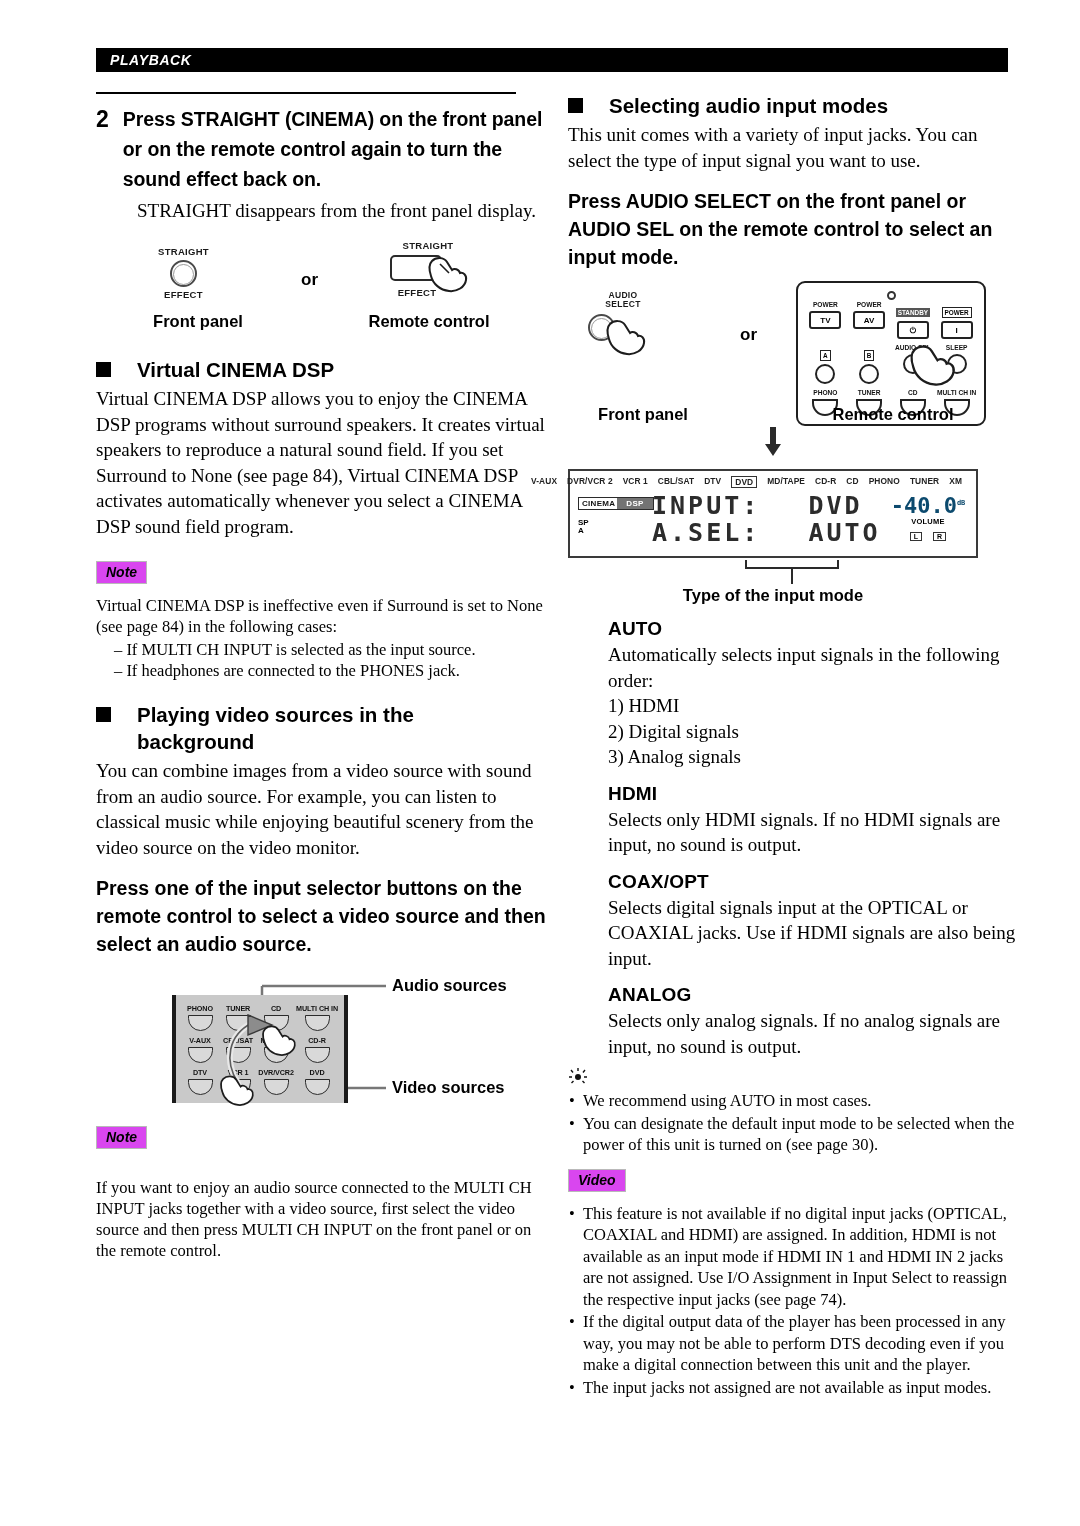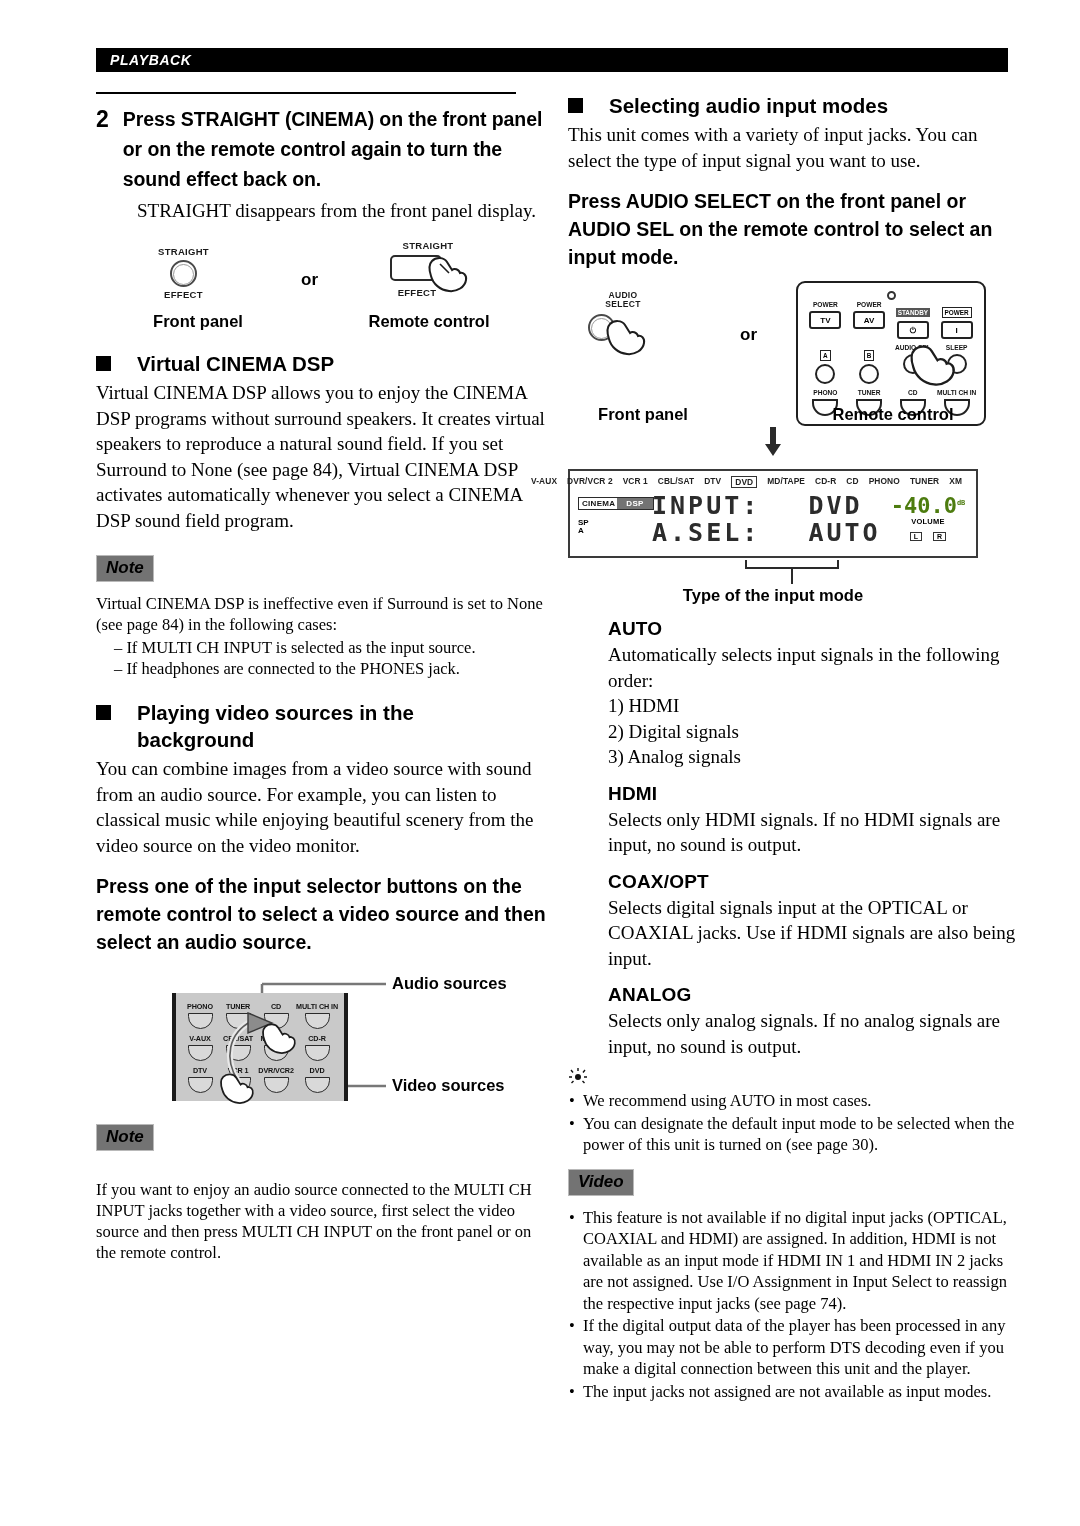--- a/index.html
+++ b/index.html
@@ -60,23 +60,23 @@
     font-size:19.5px; line-height:28px; margin:14px 0 10px 0;
   }
   h3.mode{
     font-family:"Liberation Sans", sans-serif; font-weight:bold; font-size:19px;
     margin:13px 0 2px 0; letter-spacing:.2px;
   }
   .indent{ padding-left:40px; }
 
   
   .notebadge{
-    display:inline-block; background:#737373; color:#000;
+    display:inline-block; background:#d946ef; color:#000;
     font-family:"Liberation Sans", sans-serif; font-weight:bold; font-style:italic;
-    font-size:17px; padding:2px 9px 3px 9px; margin:10px 0 11px 0;
+    font-size:14px; padding:2px 9px 3px 9px; margin:10px 0 11px 0;
     border:1px solid #b9b9b9;
   }
   .small{ font-size:16.5px; line-height:21px; }
   ul.dash{ list-style:none; margin:0; padding:0 0 0 18px; }
   ul.dash li{ font-size:16.5px; line-height:21px; text-indent:-12px; padding-left:12px;}
   ul.bul{ list-style:none; margin:0; padding:0; }
   ul.bul li{ font-size:16.5px; line-height:21.5px; padding-left:15px; position:relative; margin-bottom:1px;}
   ul.bul li:before{ content:"\2022"; position:absolute; left:1px; top:0; }
 
   .tipicon{ font-size:17px; line-height:14px; margin:8px 0 3px 0; }
@@ -167,21 +167,21 @@
     font-family:"DejaVu Sans Mono", monospace; font-weight:bold;
     font-size:25px; letter-spacing:3px; color:#2c2c2c; line-height:27px;
   }
   .cinema-badge{
     display:inline-block; border:1.4px solid #2b2b2b; font-family:"Liberation Sans", sans-serif;
     font-weight:bold; font-size:8px; letter-spacing:.3px; padding:1px 0 1px 3px; color:#111;
   }
   .cinema-badge i{ background:#737373; color:#fff; font-style:normal; padding:1px 9px; margin-left:2px;}
   .spind{ font-family:"Liberation Sans", sans-serif; font-weight:bold; font-size:8px; line-height:8px; margin-top:9px;}
   .vol{ text-align:center; }
-  .vol .num{ font-family:"DejaVu Sans Mono", monospace; font-weight:bold; font-size:22px; color:#4d7c0f; line-height:22px;}
+  .vol .num{ font-family:"DejaVu Sans Mono", monospace; font-weight:bold; font-size:22px; color:#0c4a6e; line-height:22px;}
   .vol .db{ font-size:7px; vertical-align:super;}
   .vol .w{ font-family:"Liberation Sans", sans-serif; font-weight:bold; font-size:7.5px; letter-spacing:.2px;}
   .lr{ margin-top:6px; display:flex; gap:11px; justify-content:center;}
   .lr span{ border:1.2px solid #333; font-family:"Liberation Sans", sans-serif; font-size:7px; font-weight:bold; padding:0 3px;}
   .pagenum{
     position:absolute; left:96px; top:1522px;
     font-family:"Liberation Sans", sans-serif; font-weight:bold; font-size:30px;
   }
   .hand svg{ display:block; }
 </style>
@@ -226,21 +226,21 @@
           </div>
         </div>
         <div class="lblxs" style="margin-top:-6px; margin-left:-22px;">EFFECT</div>
       </div>
 
       <div class="cap" style="position:absolute; left:22px; top:72px; width:160px;">Front panel</div>
       <div class="cap" style="position:absolute; left:238px; top:72px; width:190px;">Remote control</div>
     </div>
 
     
-    <h2 class="sec" style="margin-top:14px;">
+    <h2 class="sec" style="margin-top:20px;">
       <span class="sq"></span>
       <span>Virtual CINEMA DSP</span>
     </h2>
     <p class="body">Virtual CINEMA DSP allows you to enjoy the CINEMA DSP programs without surround speakers. It creates virtual speakers to reproduce a natural sound field. If you set Surround to None (see page 84), Virtual CINEMA DSP activates automatically whenever you select a CINEMA DSP sound field program.</p>
 
     <div class="notebadge">Note</div>
     <p class="small" style="margin:0 0 2px 0;">Virtual CINEMA DSP is ineffective even if Surround is set to None (see page 84) in the following cases:</p>
     <ul class="dash">
       <li>– If MULTI CH INPUT is selected as the input source.</li>
       <li>– If headphones are connected to the PHONES jack.</li>

